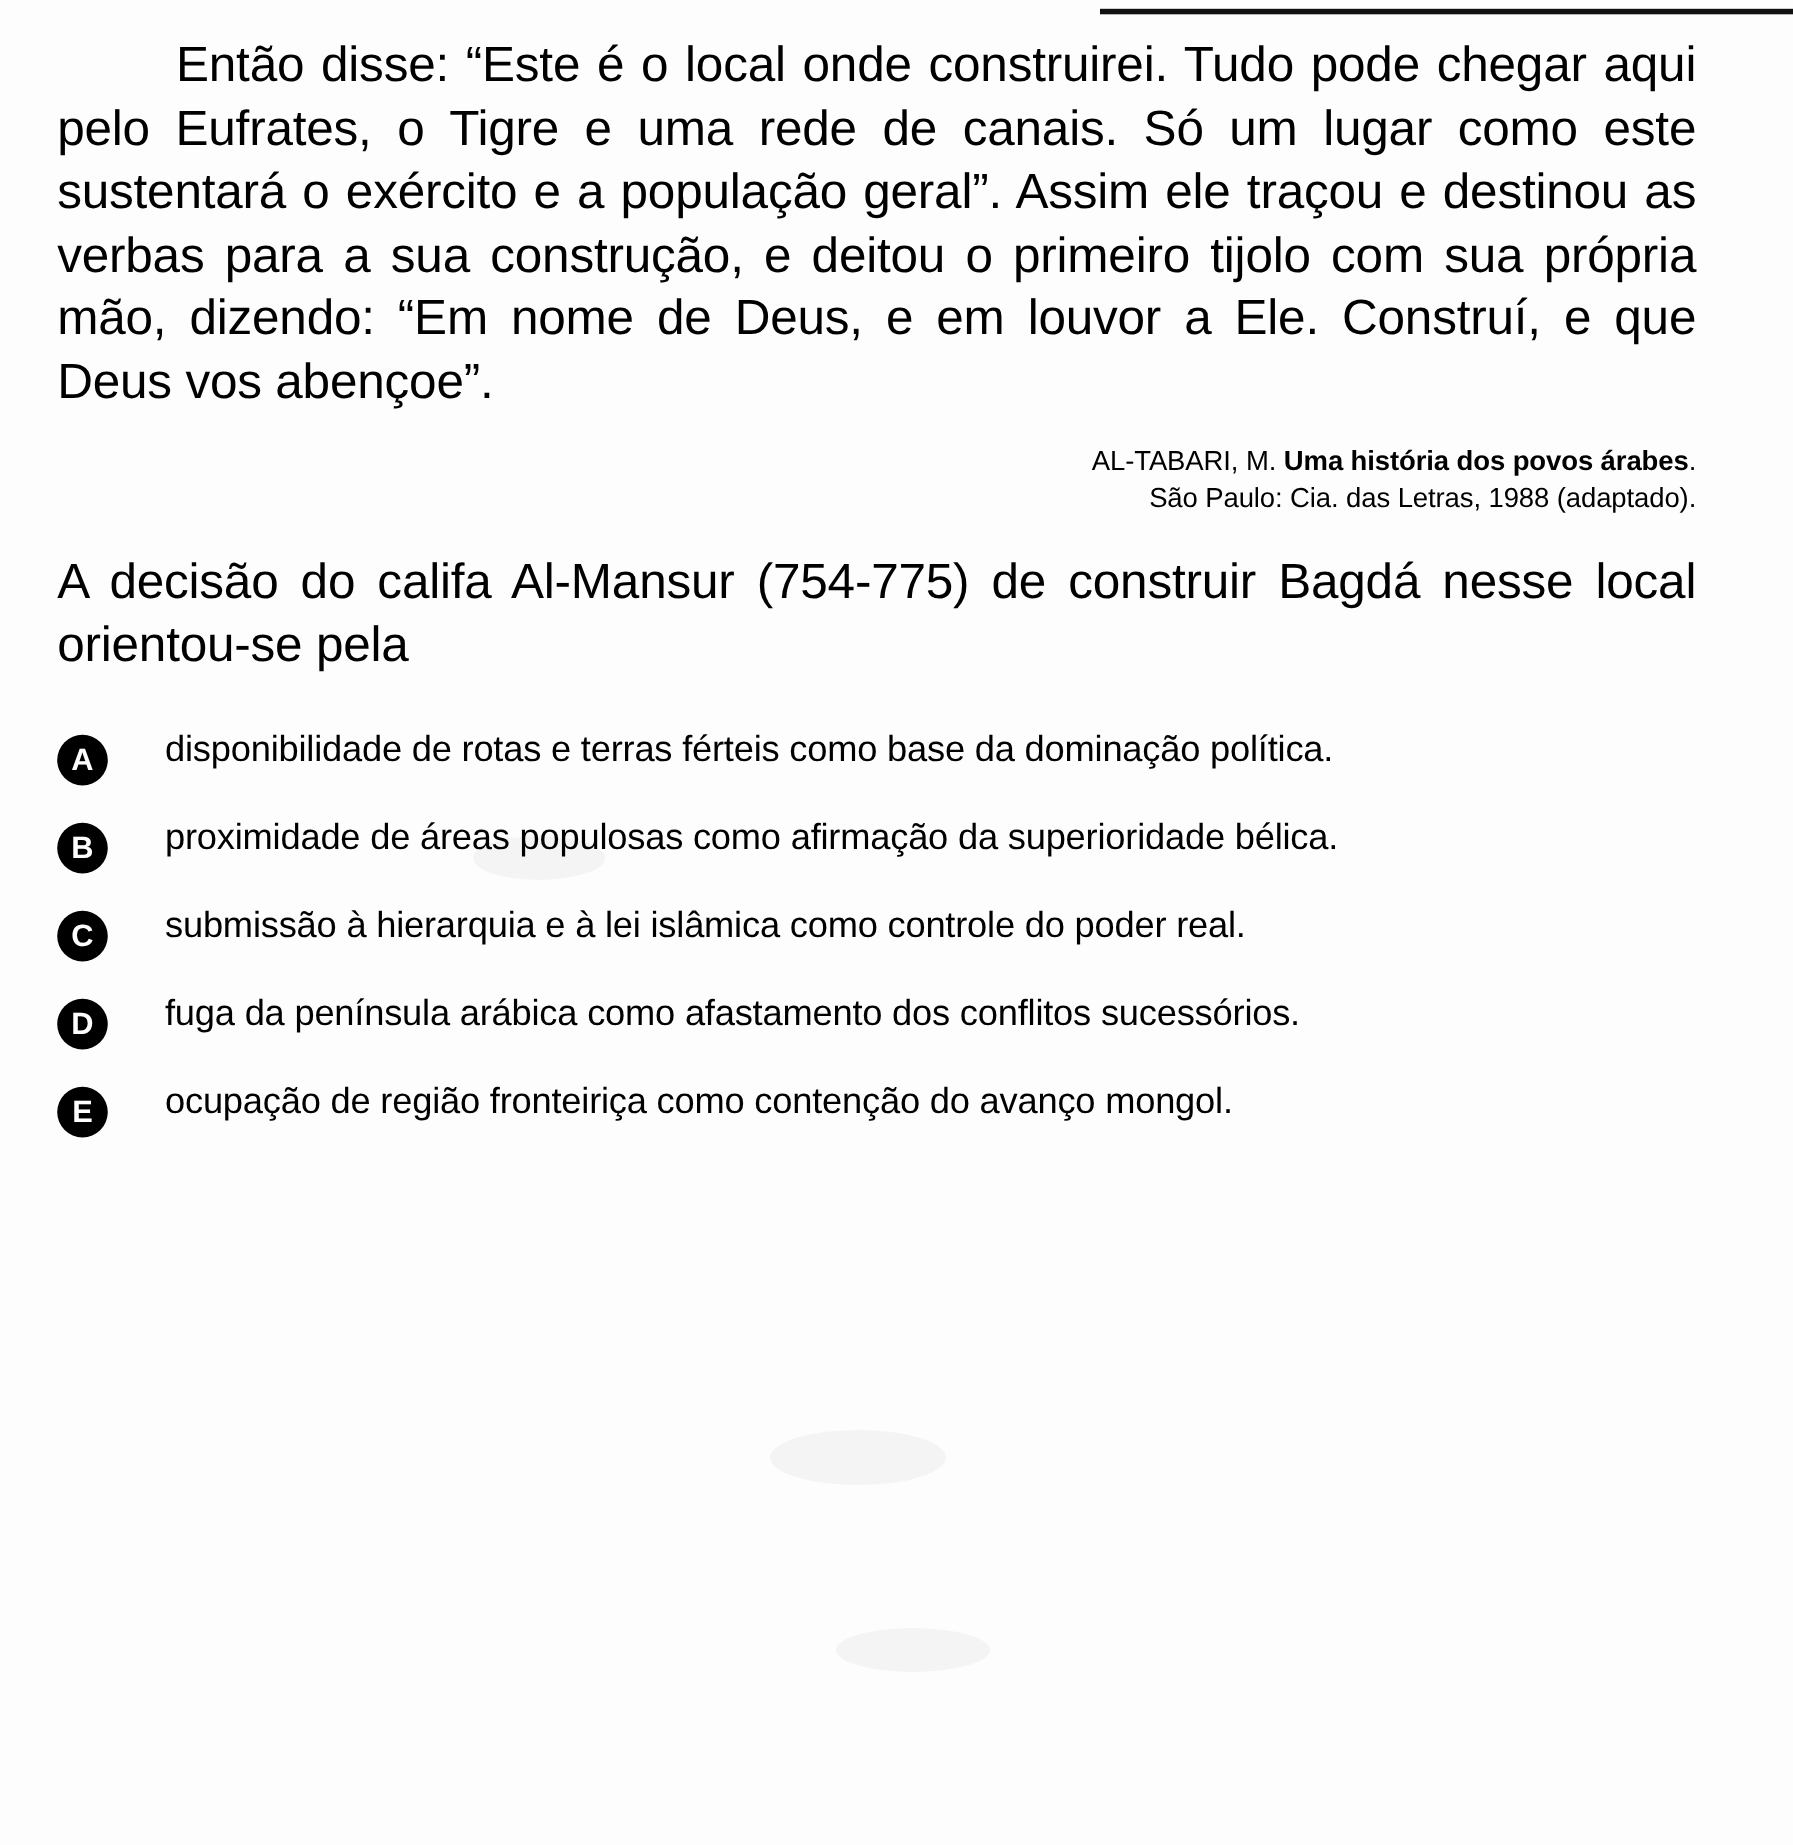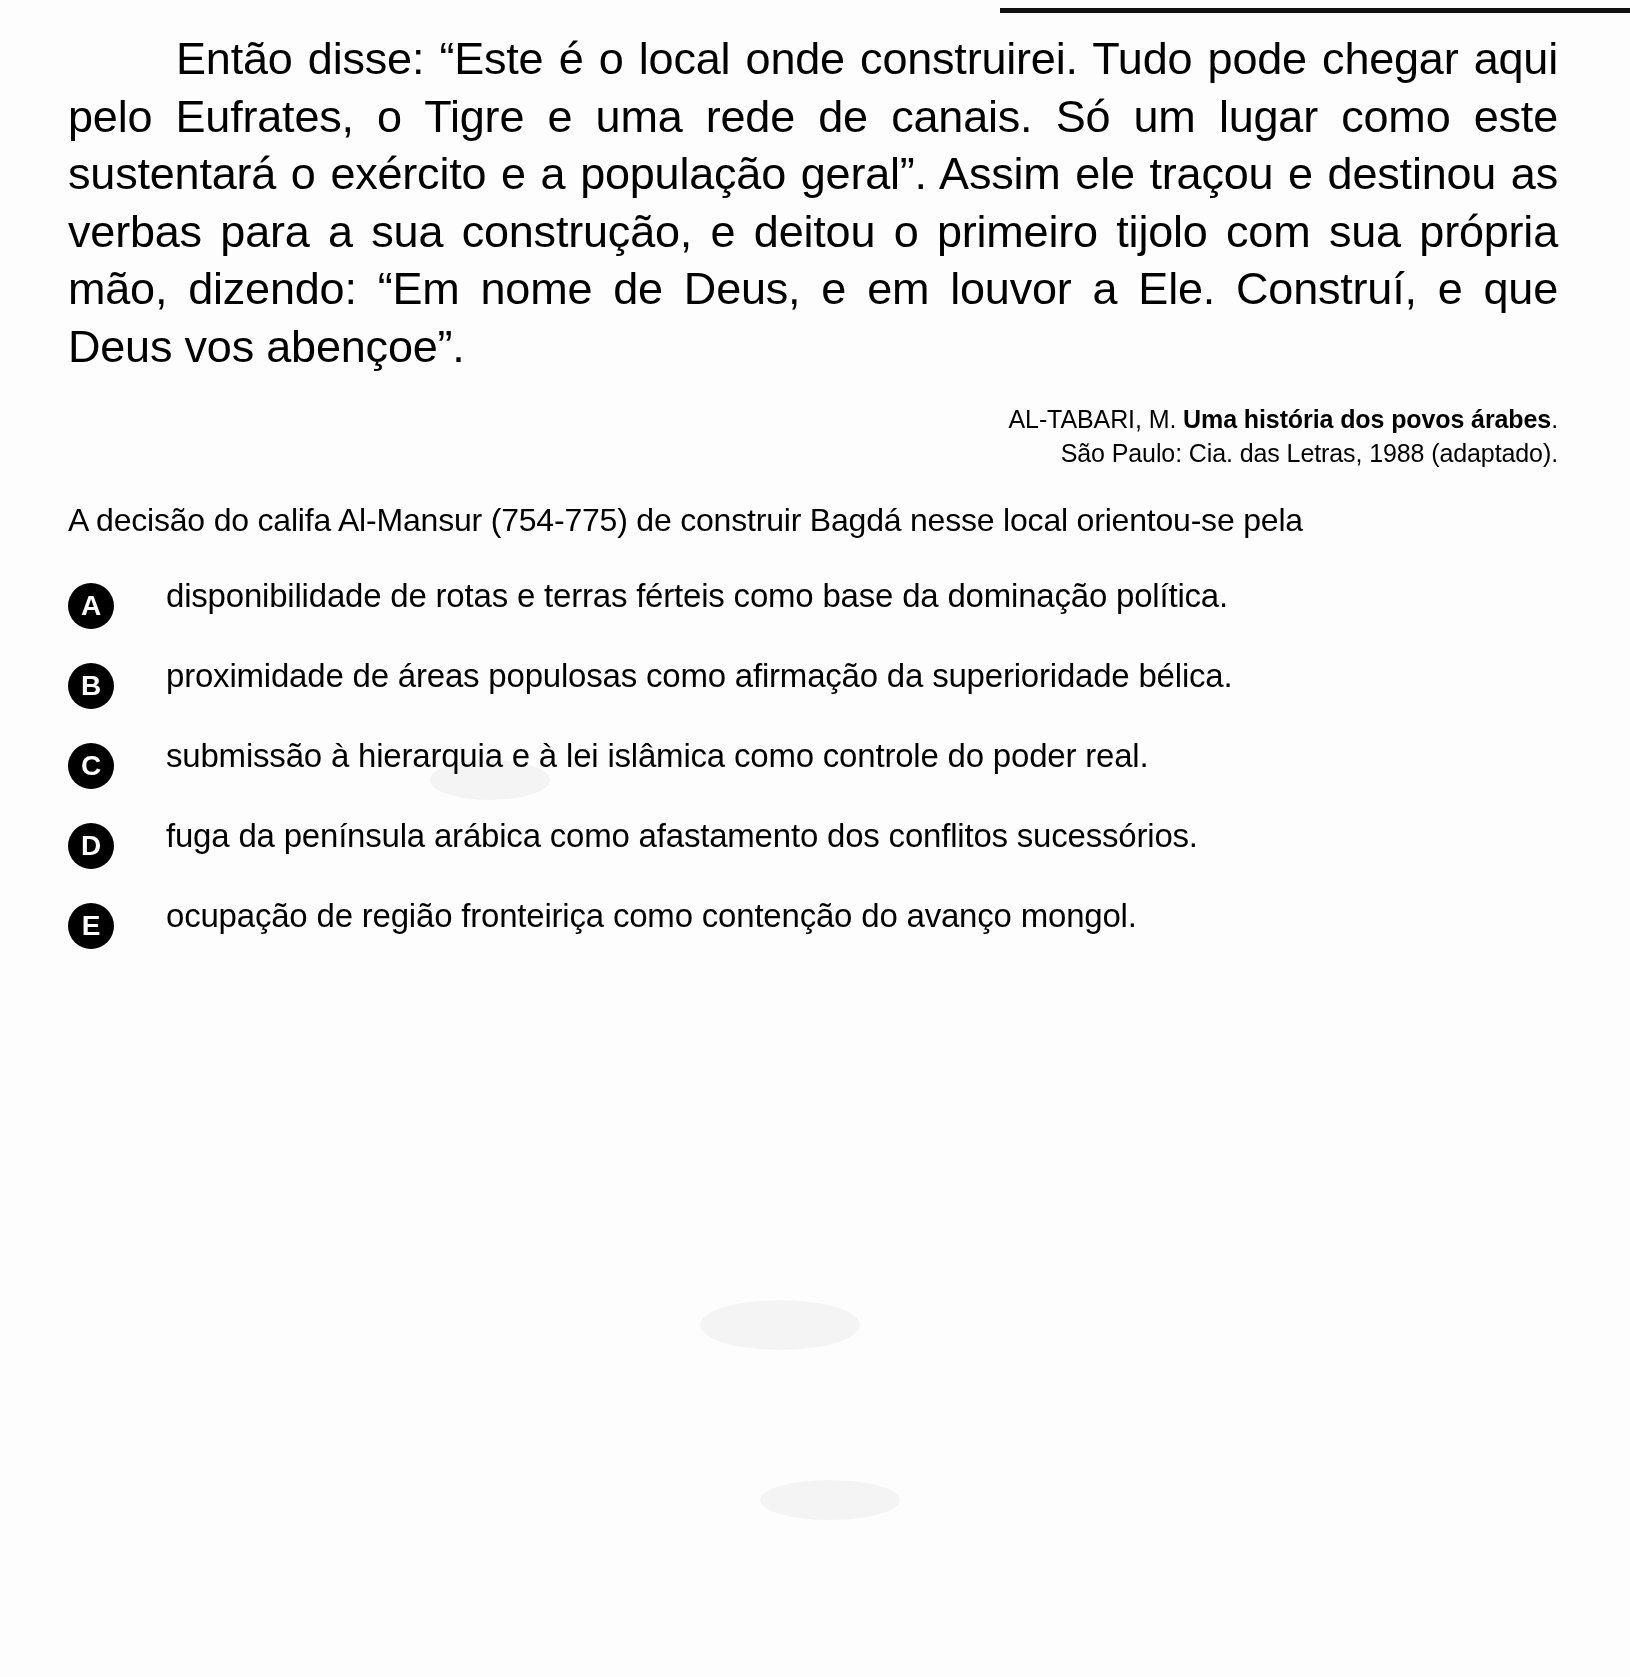--- a/index.html
+++ b/index.html
@@ -28,21 +28,21 @@
     position: absolute;
     top: 8px;
     left: 1000px;
     width: 630px;
     height: 5px;
     background: #111;
   }
   .content {
     position: absolute;
     top: 30px;
-    left: 68px;
+    left: 52px;
     width: 1490px;
   }
   .quote {
     font-size: 45px;
     line-height: 1.28;
     text-align: justify;
     text-justify: inter-word;
     letter-spacing: -0.2px;
     margin: 0;
     text-indent: 108px;
@@ -53,21 +53,21 @@
     text-align: right;
     font-size: 25px;
     line-height: 1.36;
     letter-spacing: -0.1px;
   }
   .source .bold {
     font-weight: bold;
   }
   .stem {
     margin-top: 30px;
-    font-size: 32px;
+    font-size: 45px;
     line-height: 1.28;
     text-align: justify;
     text-justify: inter-word;
     letter-spacing: -0.2px;
   }
   .options {
     margin-top: 34px;
   }
   .option {
     display: flex;

